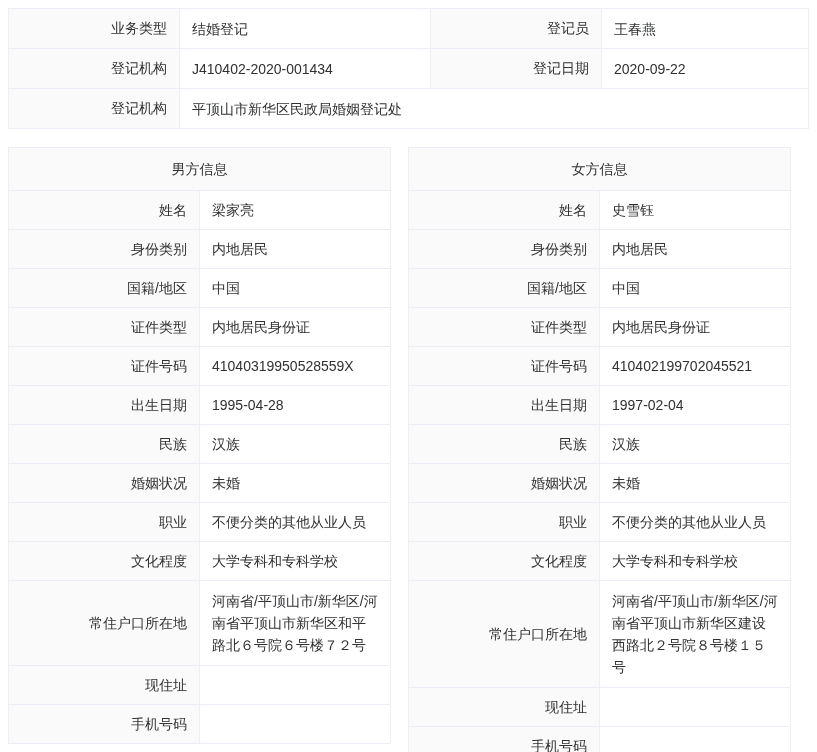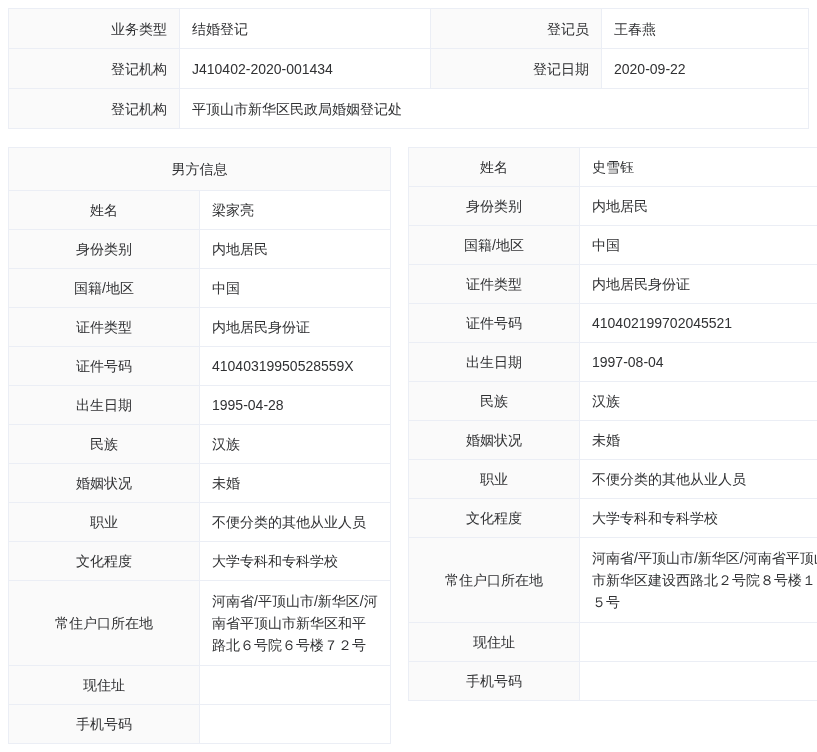--- a/index.html
+++ b/index.html
@@ -46,42 +46,42 @@
   .val {
     background: #ffffff;
     text-align: left;
     word-break: break-all;
   }
 
   
   .top-table td {
     height: 21px;
   }
-  .top-table .lbl { width: 146px; }
+  .top-table .lbl { width: 146px; font-family: Liberation Mono, monospace; }
   .top-table .val-a { width: 226px; }
   .top-table .lbl-b { width: 146px; }
 
   
   .columns {
     display: flex;
     gap: 17px;
     margin-top: 18px;
   }
   .col {
     width: 383px;
     flex: 0 0 383px;
   }
   .col-title td {
     background: #fafafa;
     text-align: center;
     font-size: 14px;
     color: #303133;
     padding: 11px 27px;
   }
-  .person-table .lbl { width: 146px; text-align: center; }
+  .person-table .lbl { width: 146px; }
   .person-table .val { width: 236px; }
   .addr-val {
     line-height: 22px;
     margin-top: 7px;
   }
   .empty-val {
     height: 20px;
   }
 </style>
 </head>
@@ -170,20 +170,23 @@
             <td class="lbl">手机号码</td>
             <td class="val empty-val"></td>
           </tr>
         </tbody>
       </table>
     </div>
 
     <div class="col">
       <table class="person-table">
         <tbody>
+          <tr class="col-title">
+            <td colspan="2">女方信息</td>
+          </tr>
           <tr>
             <td class="lbl">姓名</td>
             <td class="val">史雪钰</td>
           </tr>
           <tr>
             <td class="lbl">身份类别</td>
             <td class="val">内地居民</td>
           </tr>
           <tr>
             <td class="lbl">国籍/地区</td>
@@ -192,21 +195,21 @@
           <tr>
             <td class="lbl">证件类型</td>
             <td class="val">内地居民身份证</td>
           </tr>
           <tr>
             <td class="lbl">证件号码</td>
             <td class="val">410402199702045521</td>
           </tr>
           <tr>
             <td class="lbl">出生日期</td>
-            <td class="val">1997-08-04</td>
+            <td class="val">1997-02-04</td>
           </tr>
           <tr>
             <td class="lbl">民族</td>
             <td class="val">汉族</td>
           </tr>
           <tr>
             <td class="lbl">婚姻状况</td>
             <td class="val">未婚</td>
           </tr>
           <tr>

